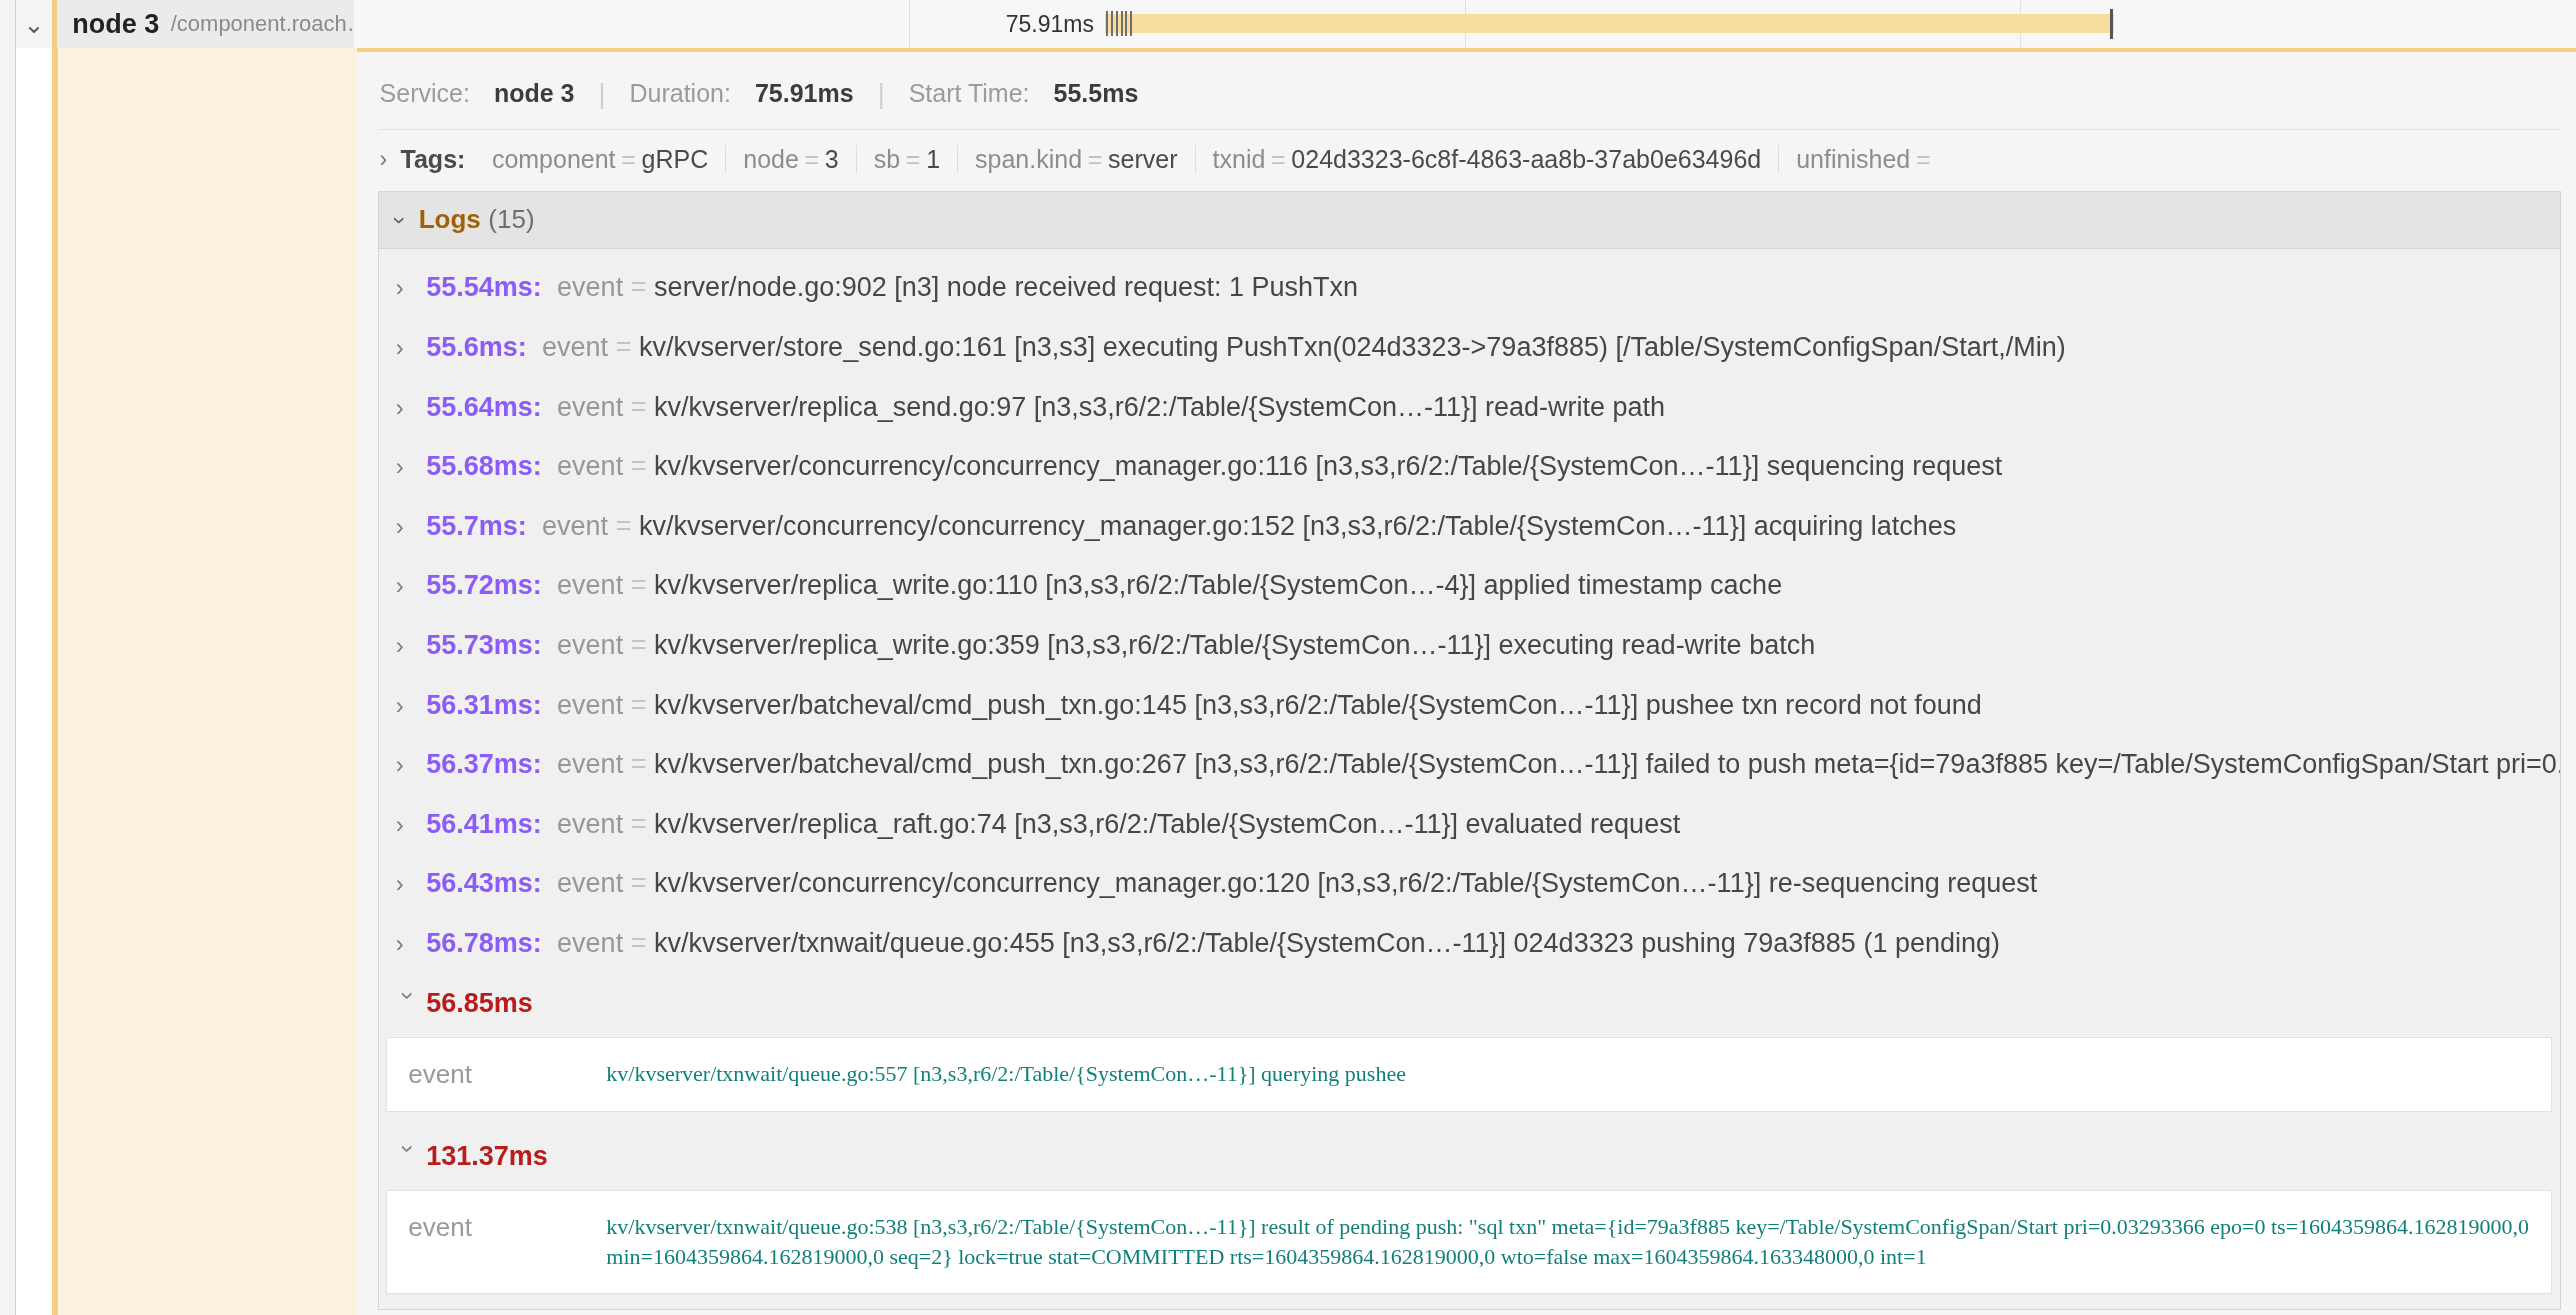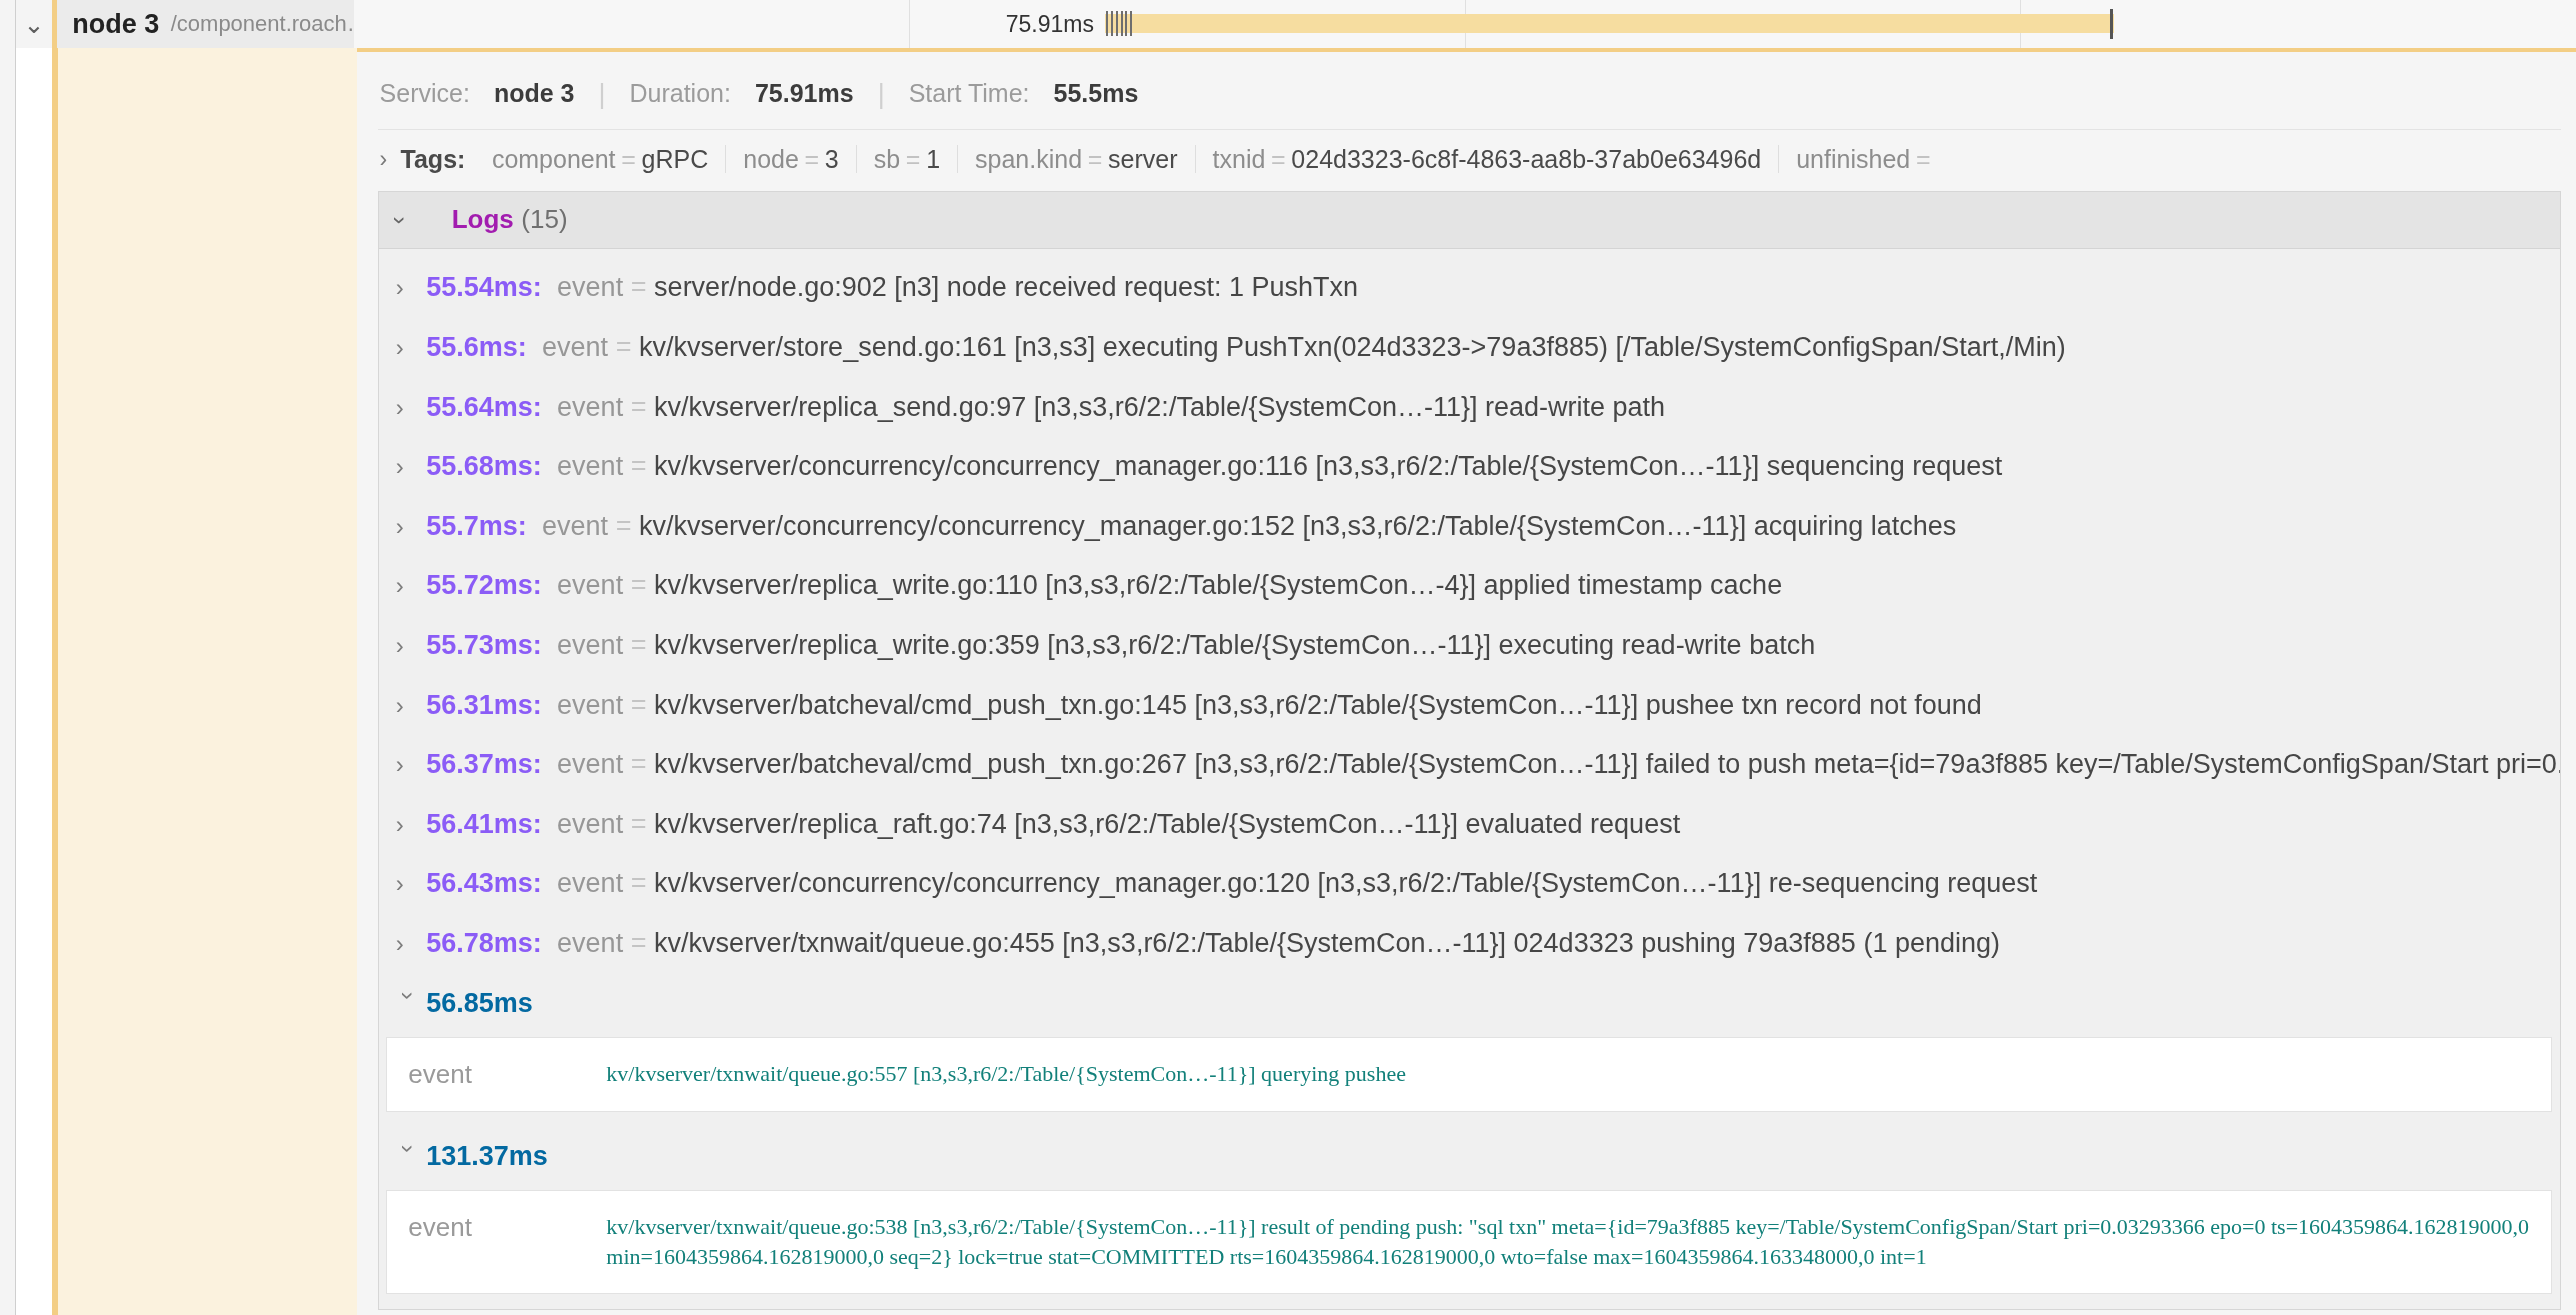--- a/index.html
+++ b/index.html
@@ -46,35 +46,35 @@
   .tag-item:last-child { border-right:none; }
   .tag-item .k { color:#8d8d8d; }
   .tag-item .eq { color:#c2c2c2; margin:0 5.7px; }
   .tag-item .v { color:#4a4a4a; }
 
   
   .logs-box { border:1.9px solid #d6d6d6; background:#f0f0f0; }
   .logs-head { display:flex; align-items:center; background:#e4e4e4;
     border-bottom:1.9px solid #d4d4d4; padding:12.4px 17px; font-size:26px; cursor:pointer; }
   .logs-head .chev { color:#666; margin-right:15.3px; font-size:23px; }
-  .logs-head .lt { font-weight:bold; color:#a21caf; margin-right:7.6px;margin-left:33px; }
+  .logs-head .lt { font-weight:bold; color:#a16207; margin-right:7.6px; }
   .logs-head .lc { color:#6f6f6f; }
   .logs-rows { padding-top:9.5px; }
 
   .log-row { display:flex; align-items:baseline; padding:14.3px 17px; font-size:27px;
     white-space:nowrap; overflow:hidden; cursor:pointer; }
   .log-row .chev { color:#7d7d7d; font-size:24px; width:30.5px; flex:0 0 30.5px; }
   .log-row .ts { font-weight:bold; color:#8b5cf6; margin-right:15.3px; }
   .log-row .k { color:#979797; margin-right:7.6px; }
   .log-row .eq { color:#c4c4c4; margin-right:7.6px; }
   .log-row .v { color:#464646; }
 
   .exp-head { display:flex; align-items:baseline; padding:14.3px 17px; font-size:27px; cursor:pointer; }
   .exp-head .chev { color:#7d7d7d; font-size:24px; width:30.5px; flex:0 0 30.5px; }
-  .exp-head .ts { font-weight:bold; color:#0369a1; }
+  .exp-head .ts { font-weight:bold; color:#b91c1c; }
   .chev.down { display:inline-block; transform:rotate(90deg); transform-origin:40% 50%; }
 
   .kv-table { background:#fff; border:1.9px solid #e2e2e2; margin:3.8px 7.6px 15.3px 7.6px; }
   .kv-row { display:flex; align-items:flex-start; padding:21px 0; }
   .kv-key { width:219px; flex:0 0 219px; padding-left:21px; font-size:26px; color:#9a9a9a; }
   .kv-val { flex:1; padding-right:9px; font-family:Liberation Serif, serif;
     font-size:22px; line-height:29.6px; color:#12807a; word-break:break-all; }
 </style>
 </head>
 <body>

